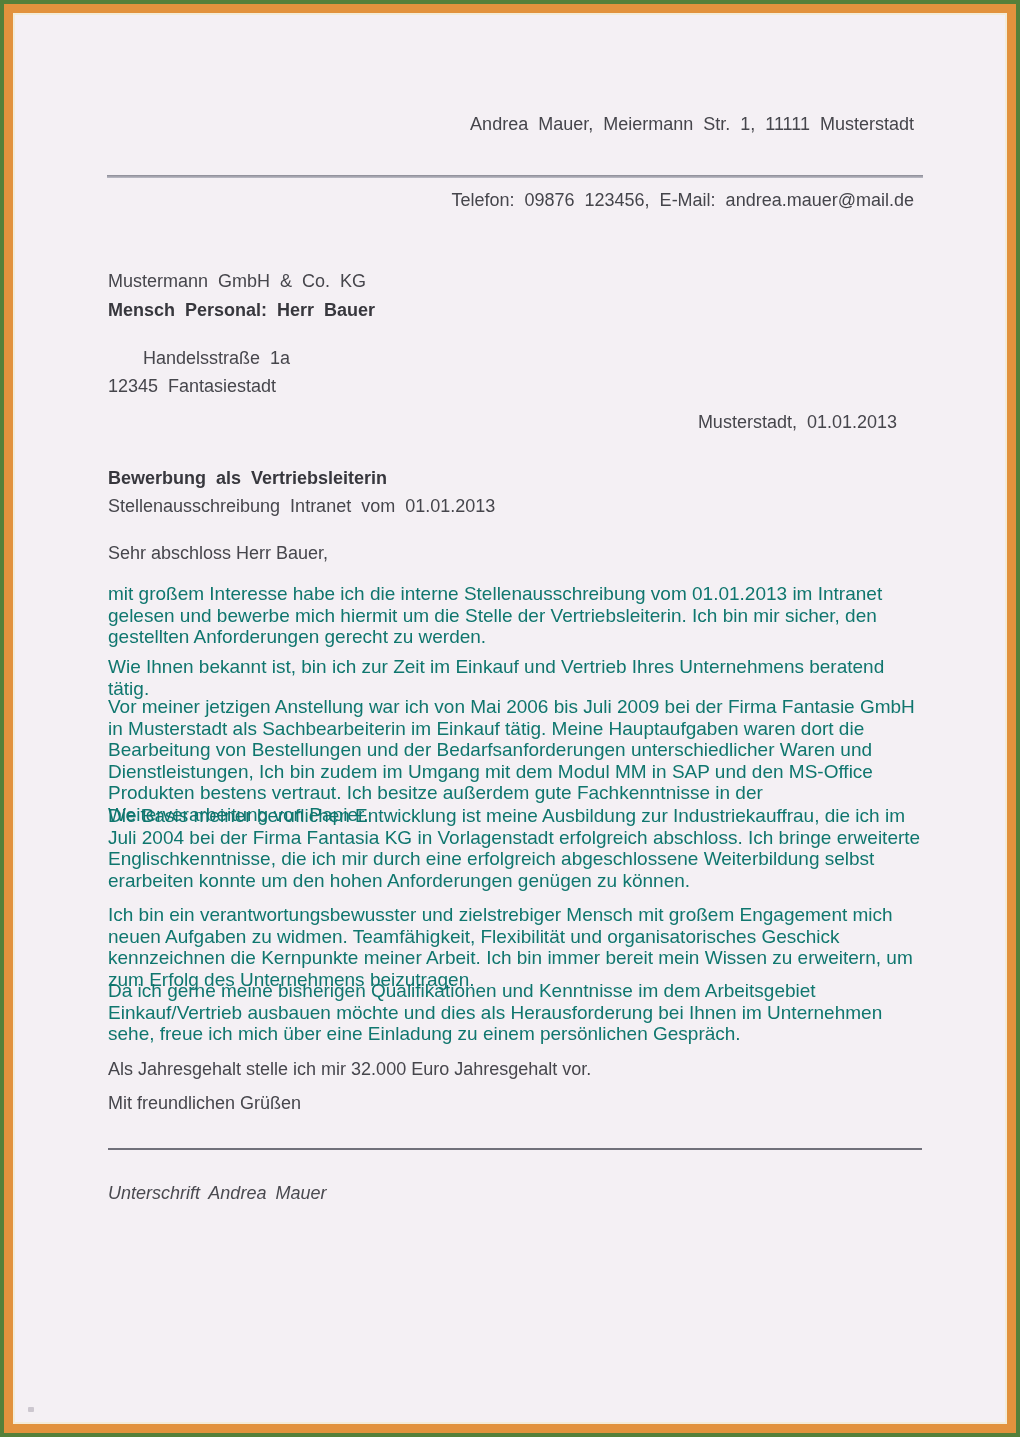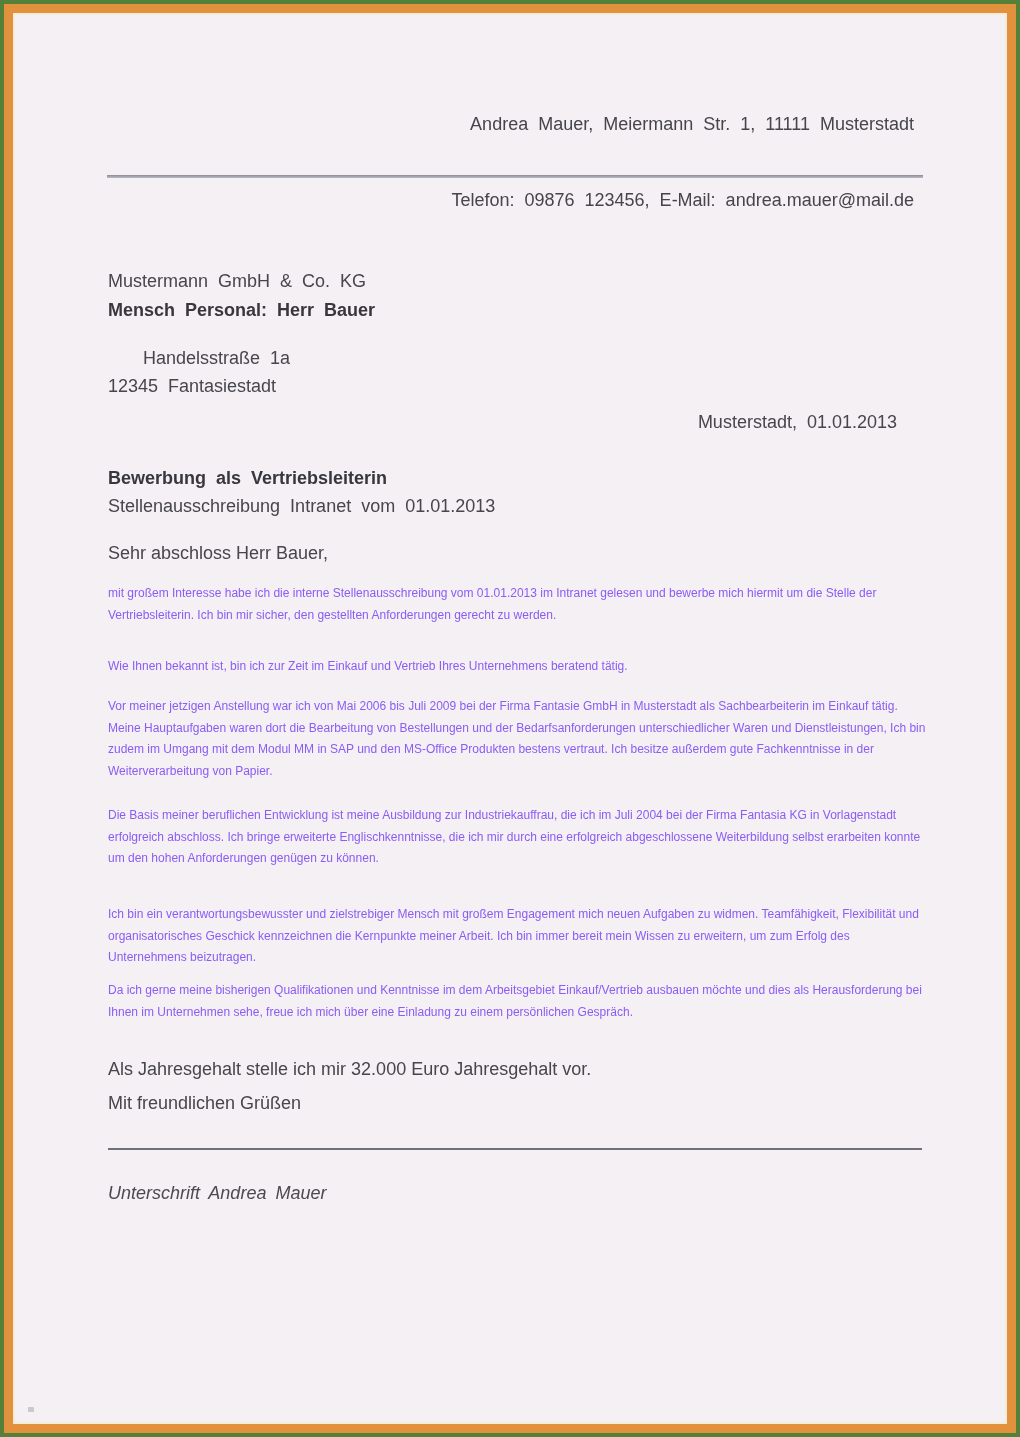--- a/index.html
+++ b/index.html
@@ -42,22 +42,22 @@
   .ws { word-spacing: 5px; }            
   .bold { font-weight: bold; color: #37373d; }
   .sender-line { color: #45454b; }
   .head-rule {
     left: 103px; top: 171px; width: 816px; height: 3px;
     background: linear-gradient(#8b8b95, #bdbdc7);
   }
   .para {
     left: 104px;
     width: 818px;
-    color: #8b5cf6;
-    font-size: 12px;
+    color: #0f766e;
+    font-size: 19px;
     line-height: 21.6px;
     white-space: normal;
   }
   .sig-rule {
     left: 104px; top: 1144px; width: 814px; height: 2px;
     background: #70707a;
   }
   .signature {
     font-style: italic;
     color: #4a4a50;

